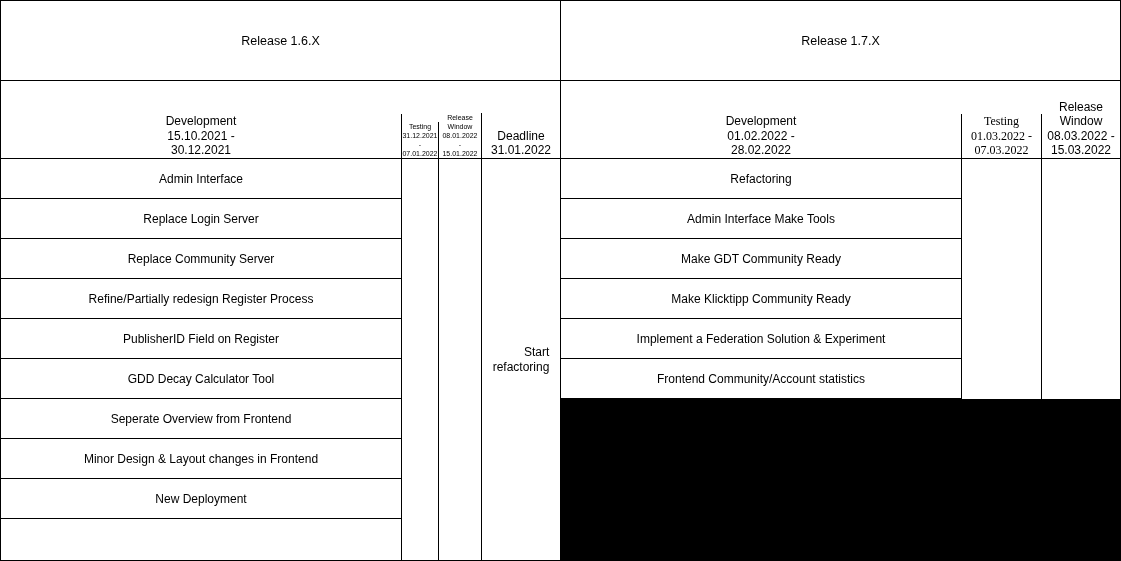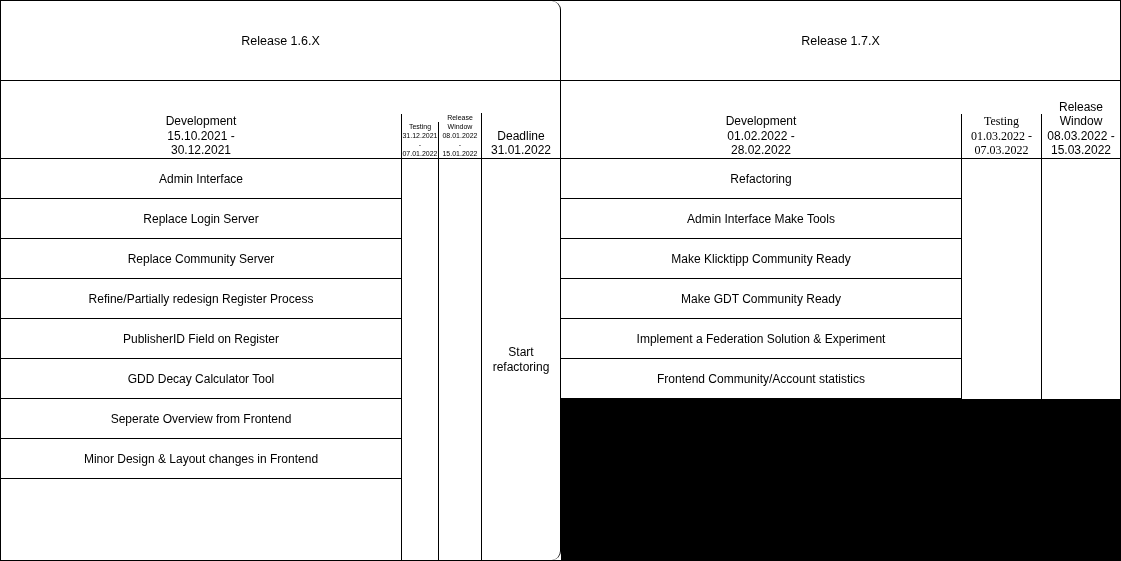--- a/index.html
+++ b/index.html
@@ -15,21 +15,21 @@
   .board {
     width: 1121px;
     height: 561px;
     background: var(--background);
     border: 1px solid var(--border);
     display: flex;
     overflow: hidden;
   }
 
   .panel { display: flex; flex-direction: column; height: 100%; }
-  .panel.left  { width: 560px; border-right: 1px solid var(--border); border-radius: 9px; }
+  .panel.left  { width: 560px; border-right: 1px solid var(--border); }
   .panel.right { flex: 1; }
 
   .title-cell {
     height: 80px;
     border-bottom: 1px solid var(--border);
     display: flex;
     align-items: center;
     justify-content: center;
     font-size: 12.5px;
   }
@@ -69,21 +69,21 @@
     justify-content: center;
     text-align: center;
     font-size: 12px;
   }
   .task-col .task-row:last-child.fill { flex: 1; border-bottom: none; }
 
   .tall-cell {
     display: flex;
     align-items: center;
     justify-content: center;
-    text-align: center;
+    text-align: right;
     white-space: pre-line;
     font-size: 12px;
     line-height: 1.22;
   }
 
   .right-body { flex: 1; display: flex; flex-direction: column; min-height: 0; }
   .right-rows { height: 240px; display: flex; }
   .blackout { flex: 1; background: var(--blackout); }
 </style>
 </head>
@@ -114,20 +114,21 @@
     <div class="body">
       <div class="task-col l-dev">
         <div class="task-row">Admin Interface</div>
         <div class="task-row">Replace Login Server</div>
         <div class="task-row">Replace Community Server</div>
         <div class="task-row">Refine/Partially redesign Register Process</div>
         <div class="task-row">PublisherID Field on Register</div>
         <div class="task-row">GDD Decay Calculator Tool</div>
         <div class="task-row">Seperate Overview from Frontend</div>
         <div class="task-row">Minor Design &amp; Layout changes in Frontend</div>
+        <div class="task-row">New Deployment</div>
       </div>
       <div class="tall-cell l-testing"></div>
       <div class="tall-cell l-window"></div>
       <div class="tall-cell l-deadline">Start
 refactoring</div>
     </div>
   </section>
 
   <section class="panel right">
     <div class="title-cell">Release 1.7.X</div>
@@ -143,22 +144,22 @@
 Window
 08.03.2022 -
 15.03.2022</div>
     </div>
 
     <div class="right-body">
       <div class="right-rows">
         <div class="task-col r-dev">
           <div class="task-row">Refactoring</div>
           <div class="task-row">Admin Interface Make Tools</div>
+          <div class="task-row">Make GDT Community Ready</div>
           <div class="task-row">Make Klicktipp Community Ready</div>
-          <div class="task-row">Make GDT Community Ready</div>
           <div class="task-row">Implement a Federation Solution &amp; Experiment</div>
           <div class="task-row">Frontend Community/Account statistics</div>
         </div>
         <div class="tall-cell r-testing"></div>
         <div class="tall-cell r-window"></div>
       </div>
       <div class="blackout"></div>
     </div>
   </section>
 

